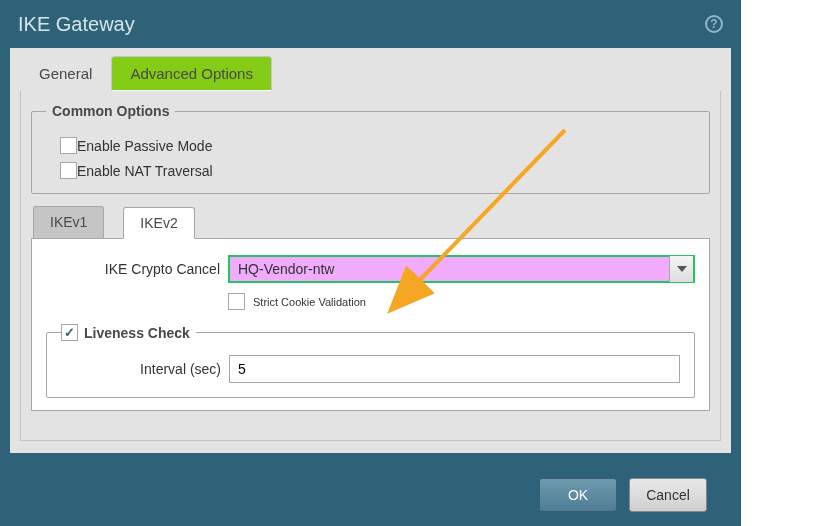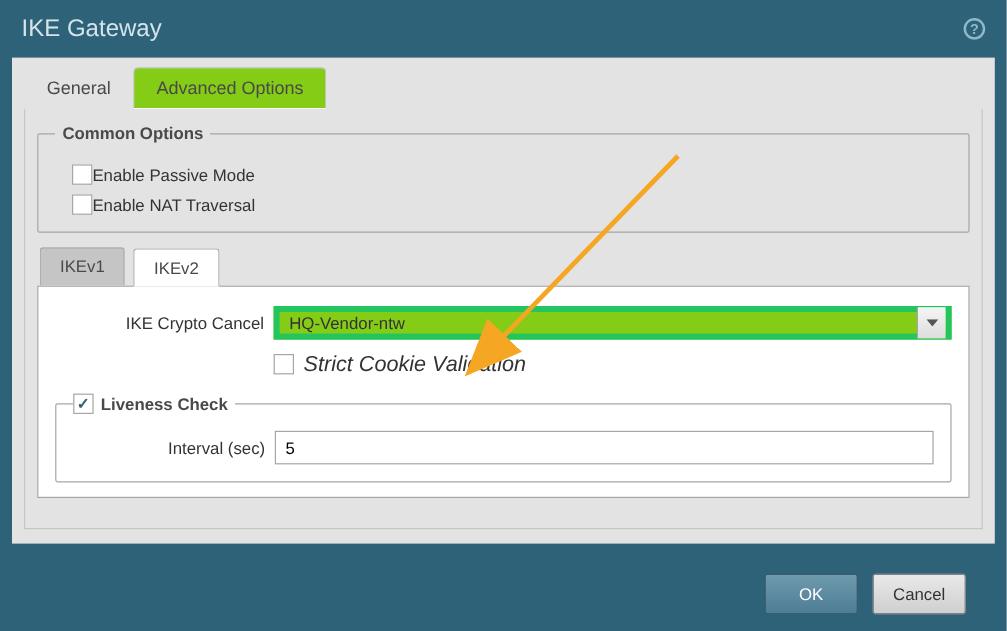--- a/index.html
+++ b/index.html
@@ -4,21 +4,21 @@
 <style>
   * { box-sizing: border-box; }
   body {
     margin: 0;
     font-family: Arial, sans-serif;
     font-size: 13px;
     background: #fff;
     color: #333;
   }
   .dialog {
-    width: 839px;
+    width: 741px;
     height: 526px;
     background: #2e6278;
     position: relative;
     padding: 0;
   }
   .titlebar {
     height: 48px;
     padding: 12px 18px;
     color: #d5e4ea;
     font-size: 20px;
@@ -105,21 +105,21 @@
     font-size: 13px;
     color: #2e6278;
     cursor: pointer;
   }
   .chk.checked::after {
     content: "✓";
     font-weight: bold;
   }
   .inner-tabs {
     display: flex;
-    gap: 5px;
+    gap: 17px;
     margin-left: 2px;
   }
   .inner-tab {
     padding: 7px 16px;
     font-size: 14px;
     color: #494949;
     background: #c5c5c5;
     cursor: pointer;
     border: 1px solid #a6a6a6;
     border-bottom: none;
@@ -145,22 +145,22 @@
   .form-label {
     width: 182px;
     text-align: right;
     padding-right: 8px;
     font-size: 14px;
     color: #333;
   }
   .select {
     flex: 1;
     height: 28px;
-    border: 5px solid #22c55e;
-    background: #84cc16;
+    border: 2px solid #22c55e;
+    background: #f0abfc;
     display: flex;
     align-items: center;
     justify-content: space-between;
     padding: 0 0 0 8px;
     cursor: pointer;
     font-size: 14px;
   }
   .select .arrow-btn {
     width: 24px;
     height: 26px;
@@ -273,21 +273,21 @@
             <span class="arrow-btn">
               <svg width="10" height="6" viewBox="0 0 10 6">
                   <polygon points="0,0 10,0 5,6" fill="#555"></polygon>
                 </svg>
             </span>
           </div>
         </div>
         <div class="form-row" style="margin-left:0;">
           <div class="form-label"></div>
           <span class="chk"></span>
-          <span style="margin-left:8px;font-size:18px;font-style:italic;">Strict Cookie Validation</span>
+          <span style="margin-left:8px;font-size:11px;">Strict Cookie Validation</span>
         </div>
 
         <fieldset class="liveness">
           <legend>
             <span class="chk checked"></span>
             <span>Liveness Check</span>
           </legend>
           <div class="form-row" style="margin:0;">
             <div class="form-label" style="width:168px;">Interval (sec)</div>
             <input class="text-input" value="5" style="">

